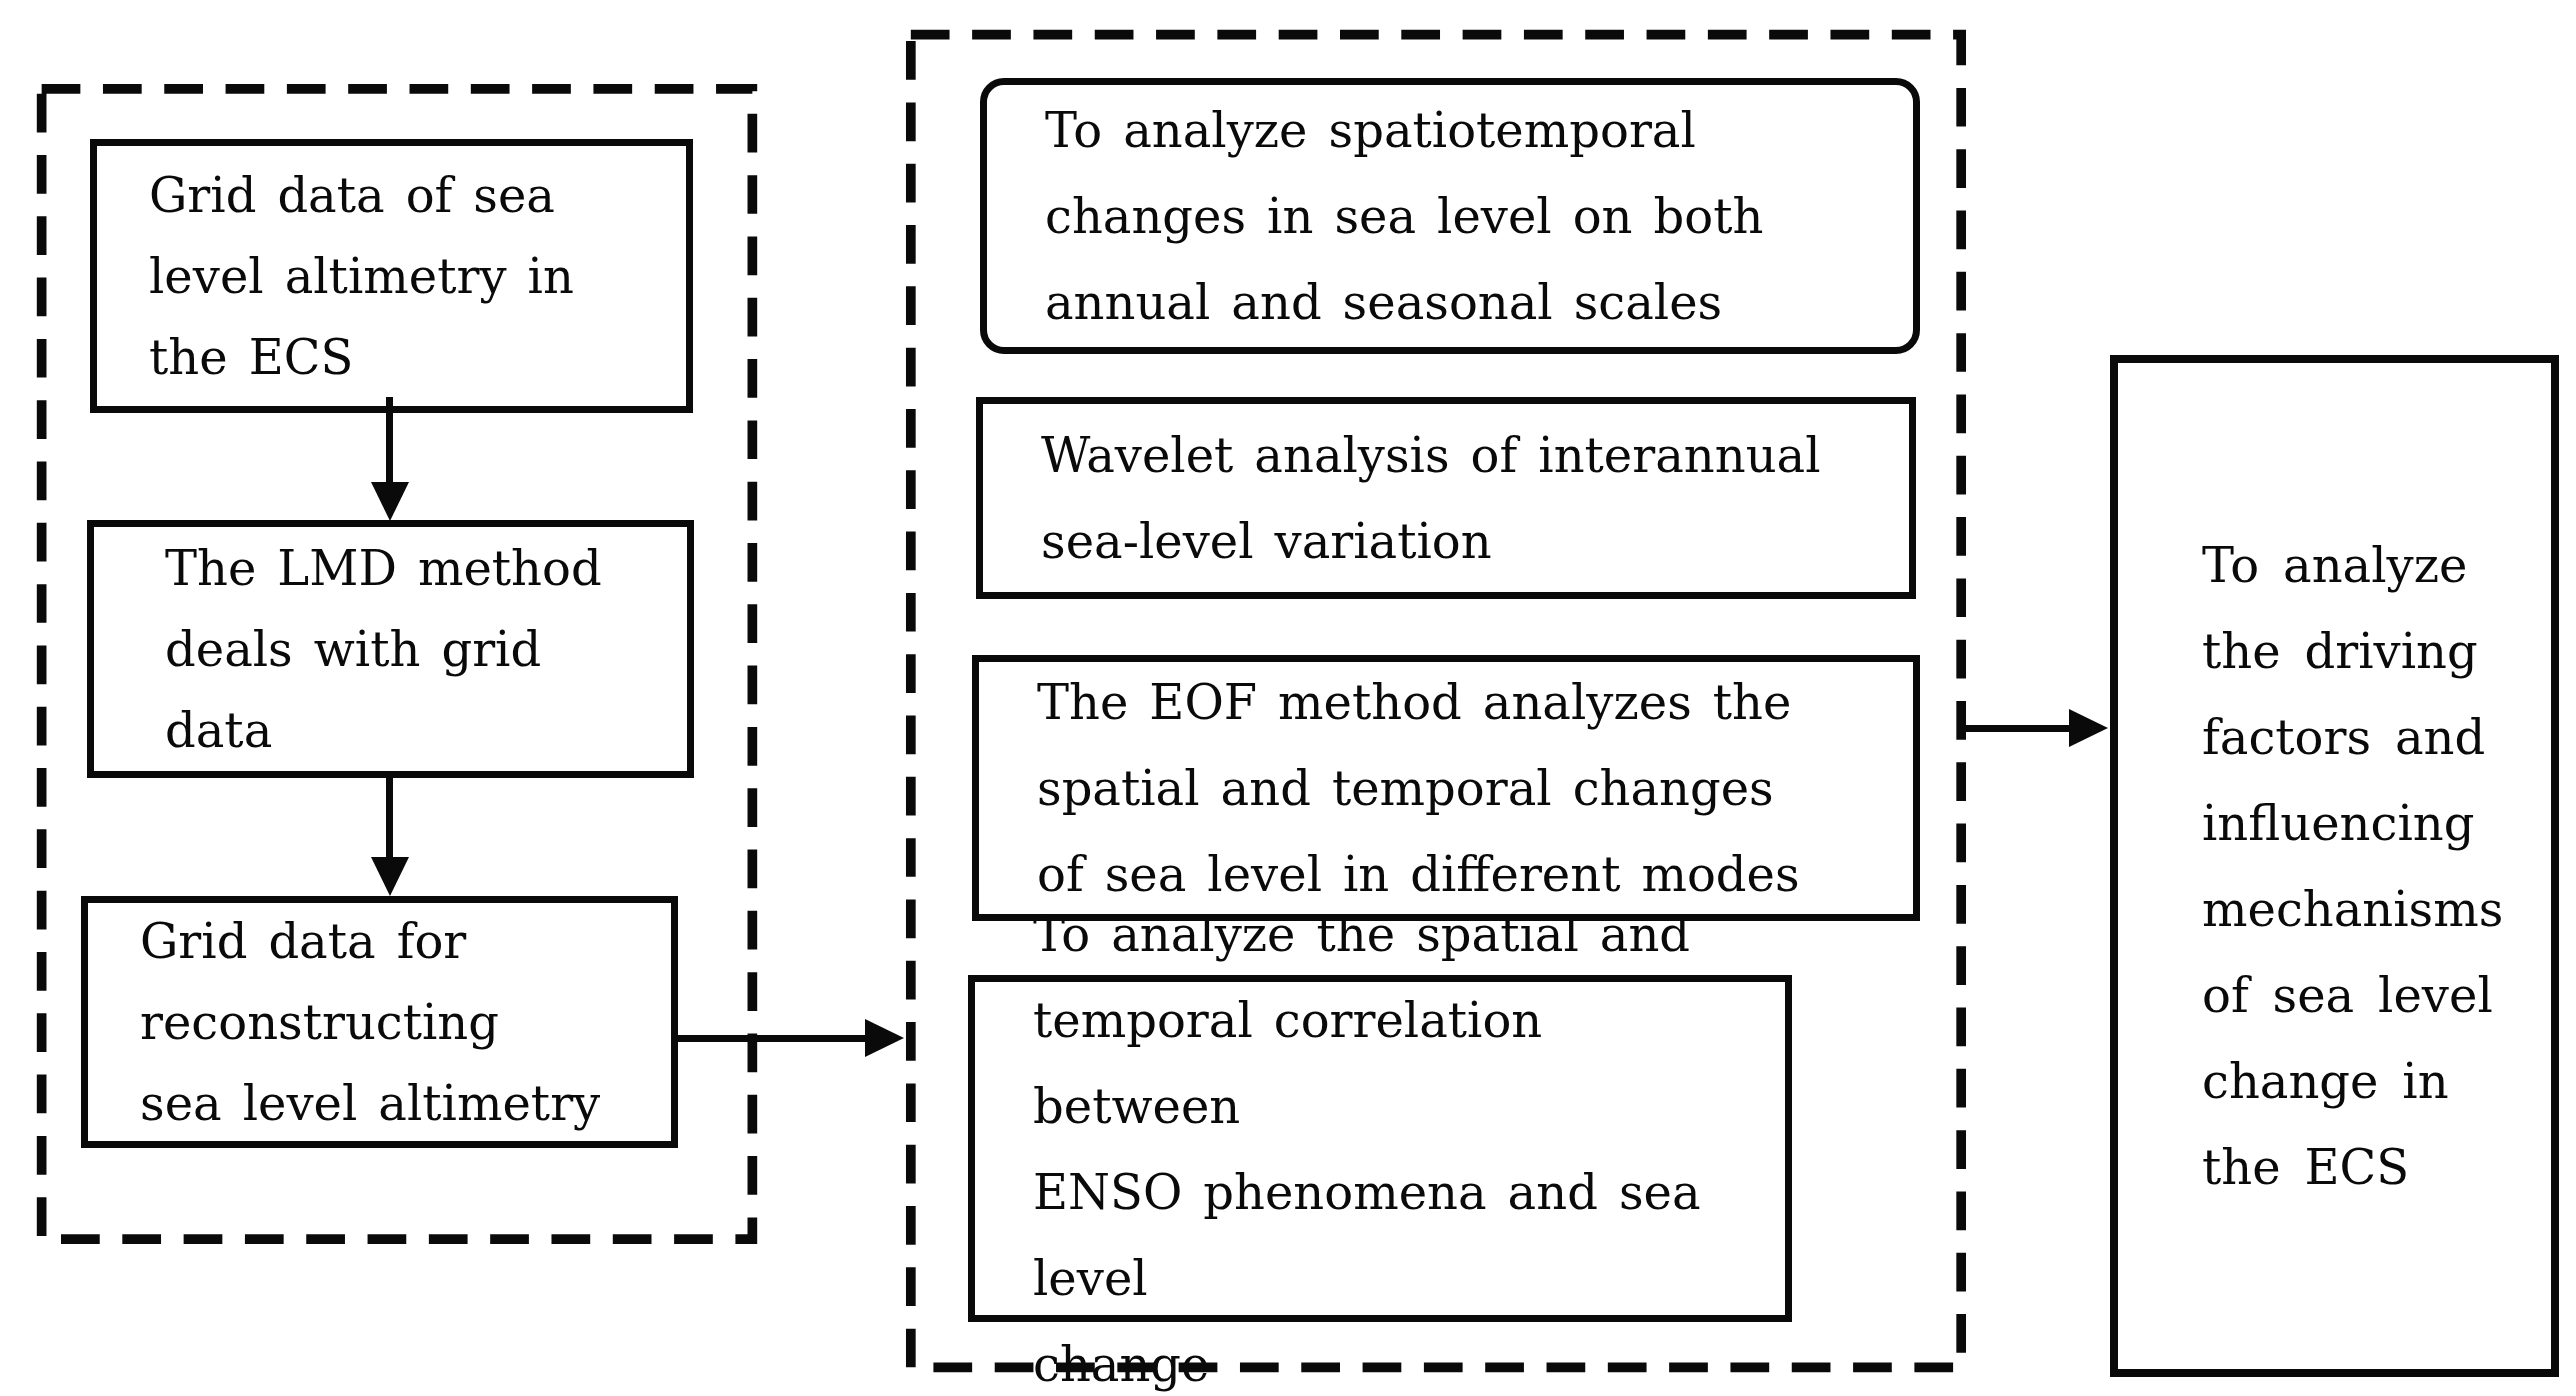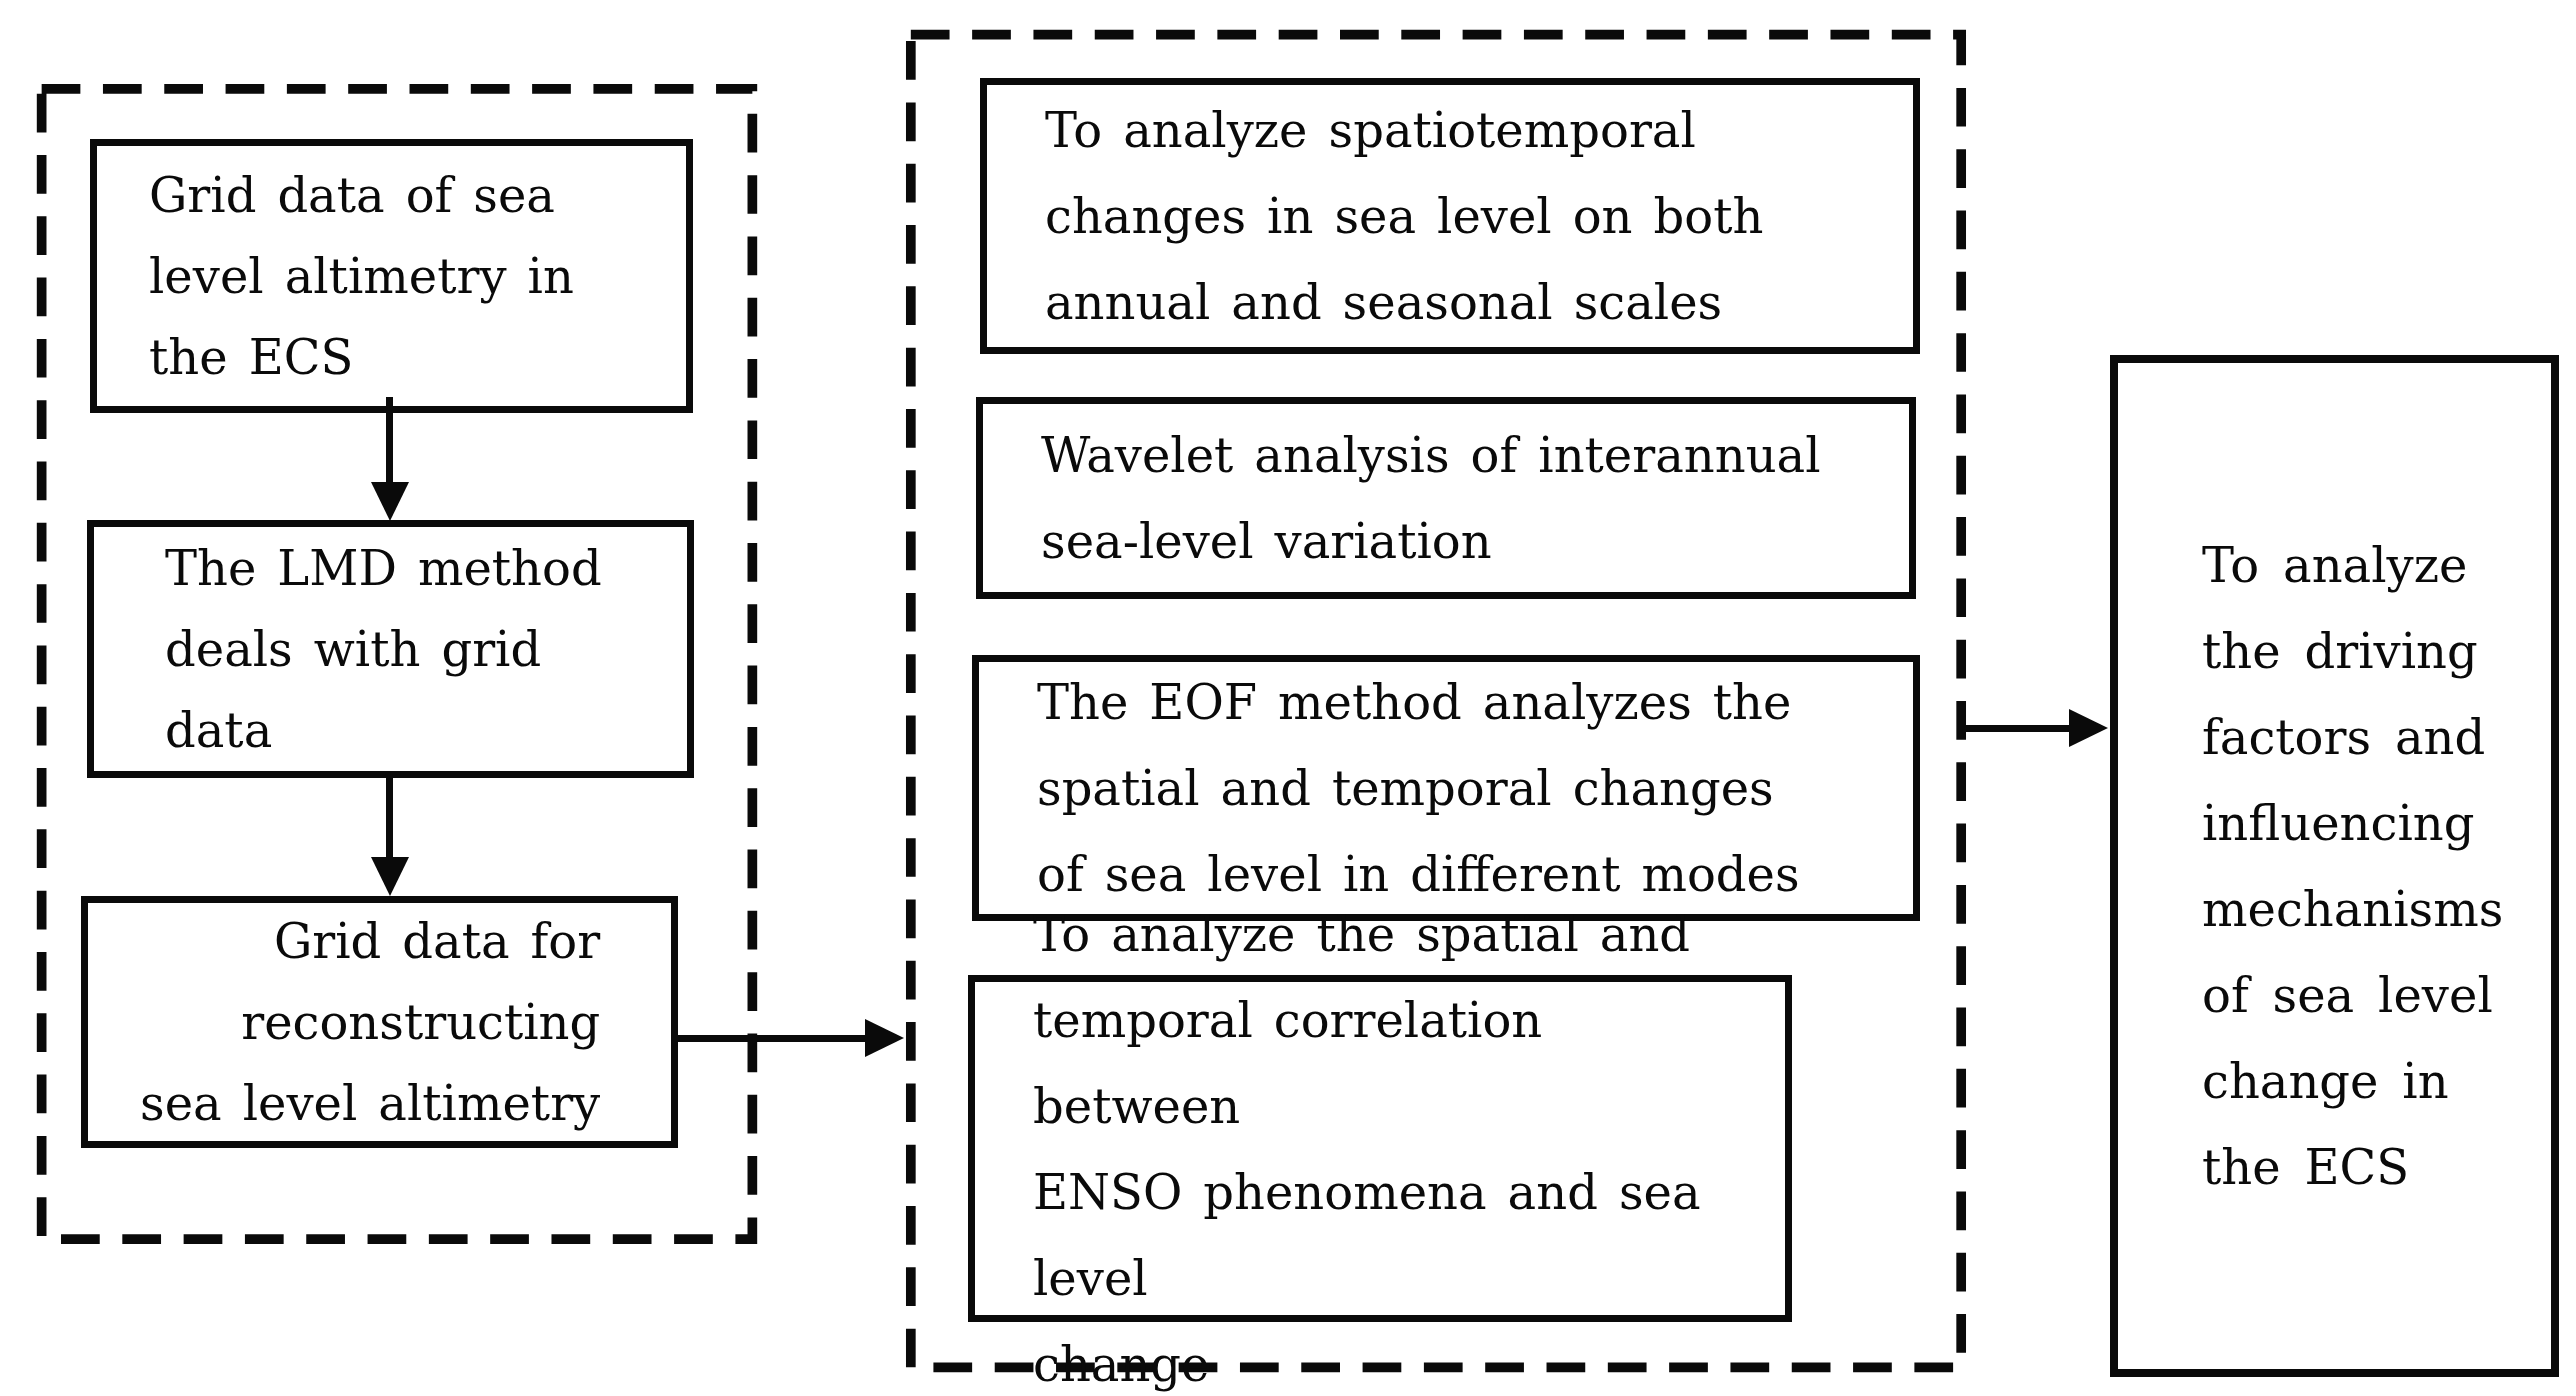--- a/index.html
+++ b/index.html
@@ -77,29 +77,29 @@
 level altimetry in
 the ECS</div>
     </div>
 
     <div class="box" style="left:87px; top:520px; width:607px; height:258px; padding-left:71px; padding-right:14.5px;">
       <div class="box-text">The LMD method
 deals with grid
 data</div>
     </div>
 
-    <div class="box" style="left:81px; top:896px; width:597px; height:252px; padding-left:52px; padding-right:14.5px;text-align:right;">
+    <div class="box" style="left:81px; top:896px; width:597px; height:252px; padding-left:52px; padding-right:14.5px;">
       <div class="box-text">Grid data for
 reconstructing
 sea level altimetry</div>
     </div>
   </div>
 
   <div class="mid-col">
-    <div class="box" style="left:980px; top:78px; width:940px; height:276px; padding-left:58px; padding-right:14.5px;">
+    <div class="box" style="left:980px; top:78px; width:940px; height:276px; padding-left:58px; padding-right:14.5px;border-radius:24px;">
       <div class="box-text">To analyze spatiotemporal
 changes in sea level on both
 annual and seasonal scales</div>
     </div>
 
     <div class="box" style="left:976px; top:397px; width:940px; height:202px; padding-left:58px; padding-right:14px;">
       <div class="box-text">Wavelet analysis of interannual
 sea-level variation</div>
     </div>
 

